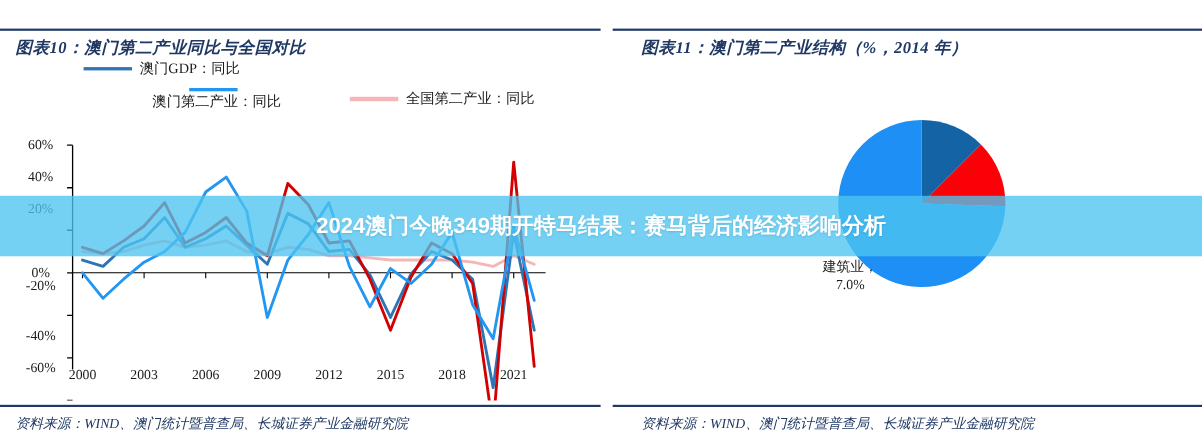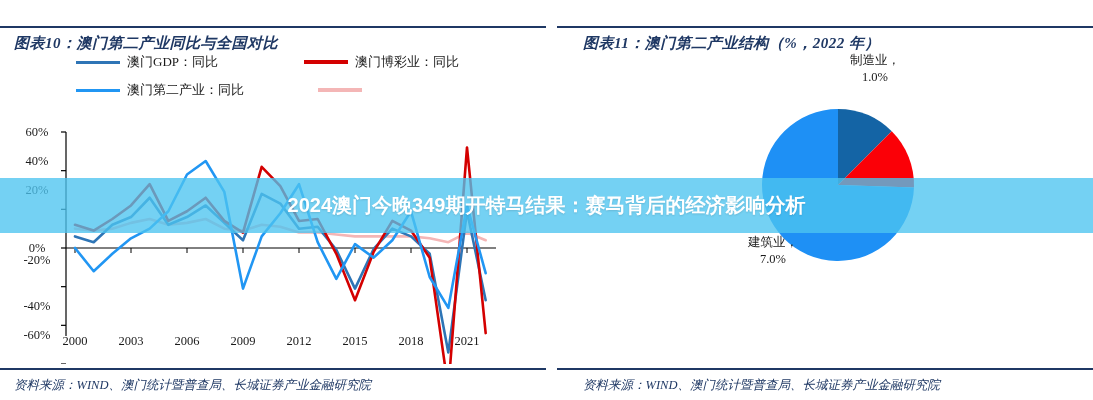--- a/index.html
+++ b/index.html
@@ -43,21 +43,21 @@
   }
   .panel-right .source-text{left:36px;}
 
   
   .linechart{position:absolute;left:0;top:34px;width:546px;height:330px;}
 
   .legend{position:absolute;left:76px;top:14px;width:420px;}
   .legend-row{display:flex;align-items:center;height:28px;text-align:right;}
   .legend-item{display:flex;align-items:center;}
   .legend-item.li-gdp{width:228px;}
-  .legend-item.li-sec{width:242px;}
+  .legend-item.li-sec{width:242px;flex-direction:column;}
   .swatch{
     display:inline-block;width:44px;height:3px;
     margin-right:7px;flex:none;
   }
   .legend-label{
     font-size:13px;color:#1a1a1a;white-space:nowrap;
     font-family:"Liberation Serif","DejaVu Serif",serif;
   }
 
   .plot{position:absolute;left:0;top:0;width:546px;height:330px;}
@@ -107,32 +107,29 @@
     <div class="title-rule"></div>
 
     <div class="linechart">
 
       <div class="legend">
         <div class="legend-row">
           <div class="legend-item li-gdp">
             <span class="swatch" style="background:#2e75b6"></span>
             <span class="legend-label">澳门GDP：同比</span>
           </div>
-          <div class="legend-item">
-            <span class="swatch" style="background:#d40000;height:4px"></span>
-            <span class="legend-label">澳门博彩业：同比</span>
-          </div>
         </div>
         <div class="legend-row">
           <div class="legend-item li-sec">
             <span class="swatch" style="background:#2196f3"></span>
             <span class="legend-label">澳门第二产业：同比</span>
           </div>
           <div class="legend-item">
             <span class="swatch" style="background:#f4b6b6;height:4px"></span>
+            <span class="legend-label">全国第二产业：同比</span>
           </div>
         </div>
       </div>
 
       <div class="plot">
         <svg width="546" height="330" viewBox="0 0 546 330">
 
           <line x1="66" y1="98" x2="66" y2="302" stroke="#000" stroke-width="1.2"></line>
 
           <line x1="66" y1="214" x2="496" y2="214" stroke="#000" stroke-width="1"></line>
@@ -187,36 +184,34 @@
         </div>
       </div>
     </div>
 
     <div class="source-rule"></div>
     <div class="source-text">资料来源：WIND、澳门统计暨普查局、长城证券产业金融研究院</div>
   </div>
 
   <div class="panel panel-right">
 
-    <div class="fig-title">图表11：澳门第二产业结构（%，2022 年）</div>
+    <div class="fig-title">图表11：澳门第二产业结构（%，2014 年）</div>
     <div class="title-rule"></div>
 
     <div class="piewrap">
       <svg width="546" height="330" viewBox="0 0 546 330">
         <g id="pie-slices">
             <path d="M291,151 L291.00,75.00 A76,76 0 0 1 344.74,97.26 Z" fill="#1464a5"></path>
             <path d="M291,151 L344.74,97.26 A76,76 0 0 1 366.96,153.39 Z" fill="#fb0007"></path>
             <path d="M291,151 L366.96,153.39 A76,76 0 1 1 291.00,75.00 Z" fill="#1e90f5"></path>
           </g>
       </svg>
 
       <div class="pie-label" style="left:178px;top:200px;width:96px">建筑业，
 7.0%</div>
-      <div class="pie-label" style="left:282px;top:18px;width:92px">制造业，
-1.0%</div>
     </div>
 
     <div class="source-rule"></div>
     <div class="source-text">资料来源：WIND、澳门统计暨普查局、长城证券产业金融研究院</div>
   </div>
 
   <div class="wm-band"></div>
   <div class="wm-text">2024澳门今晚349期开特马结果：赛马背后的经济影响分析</div>
 
 </div>

